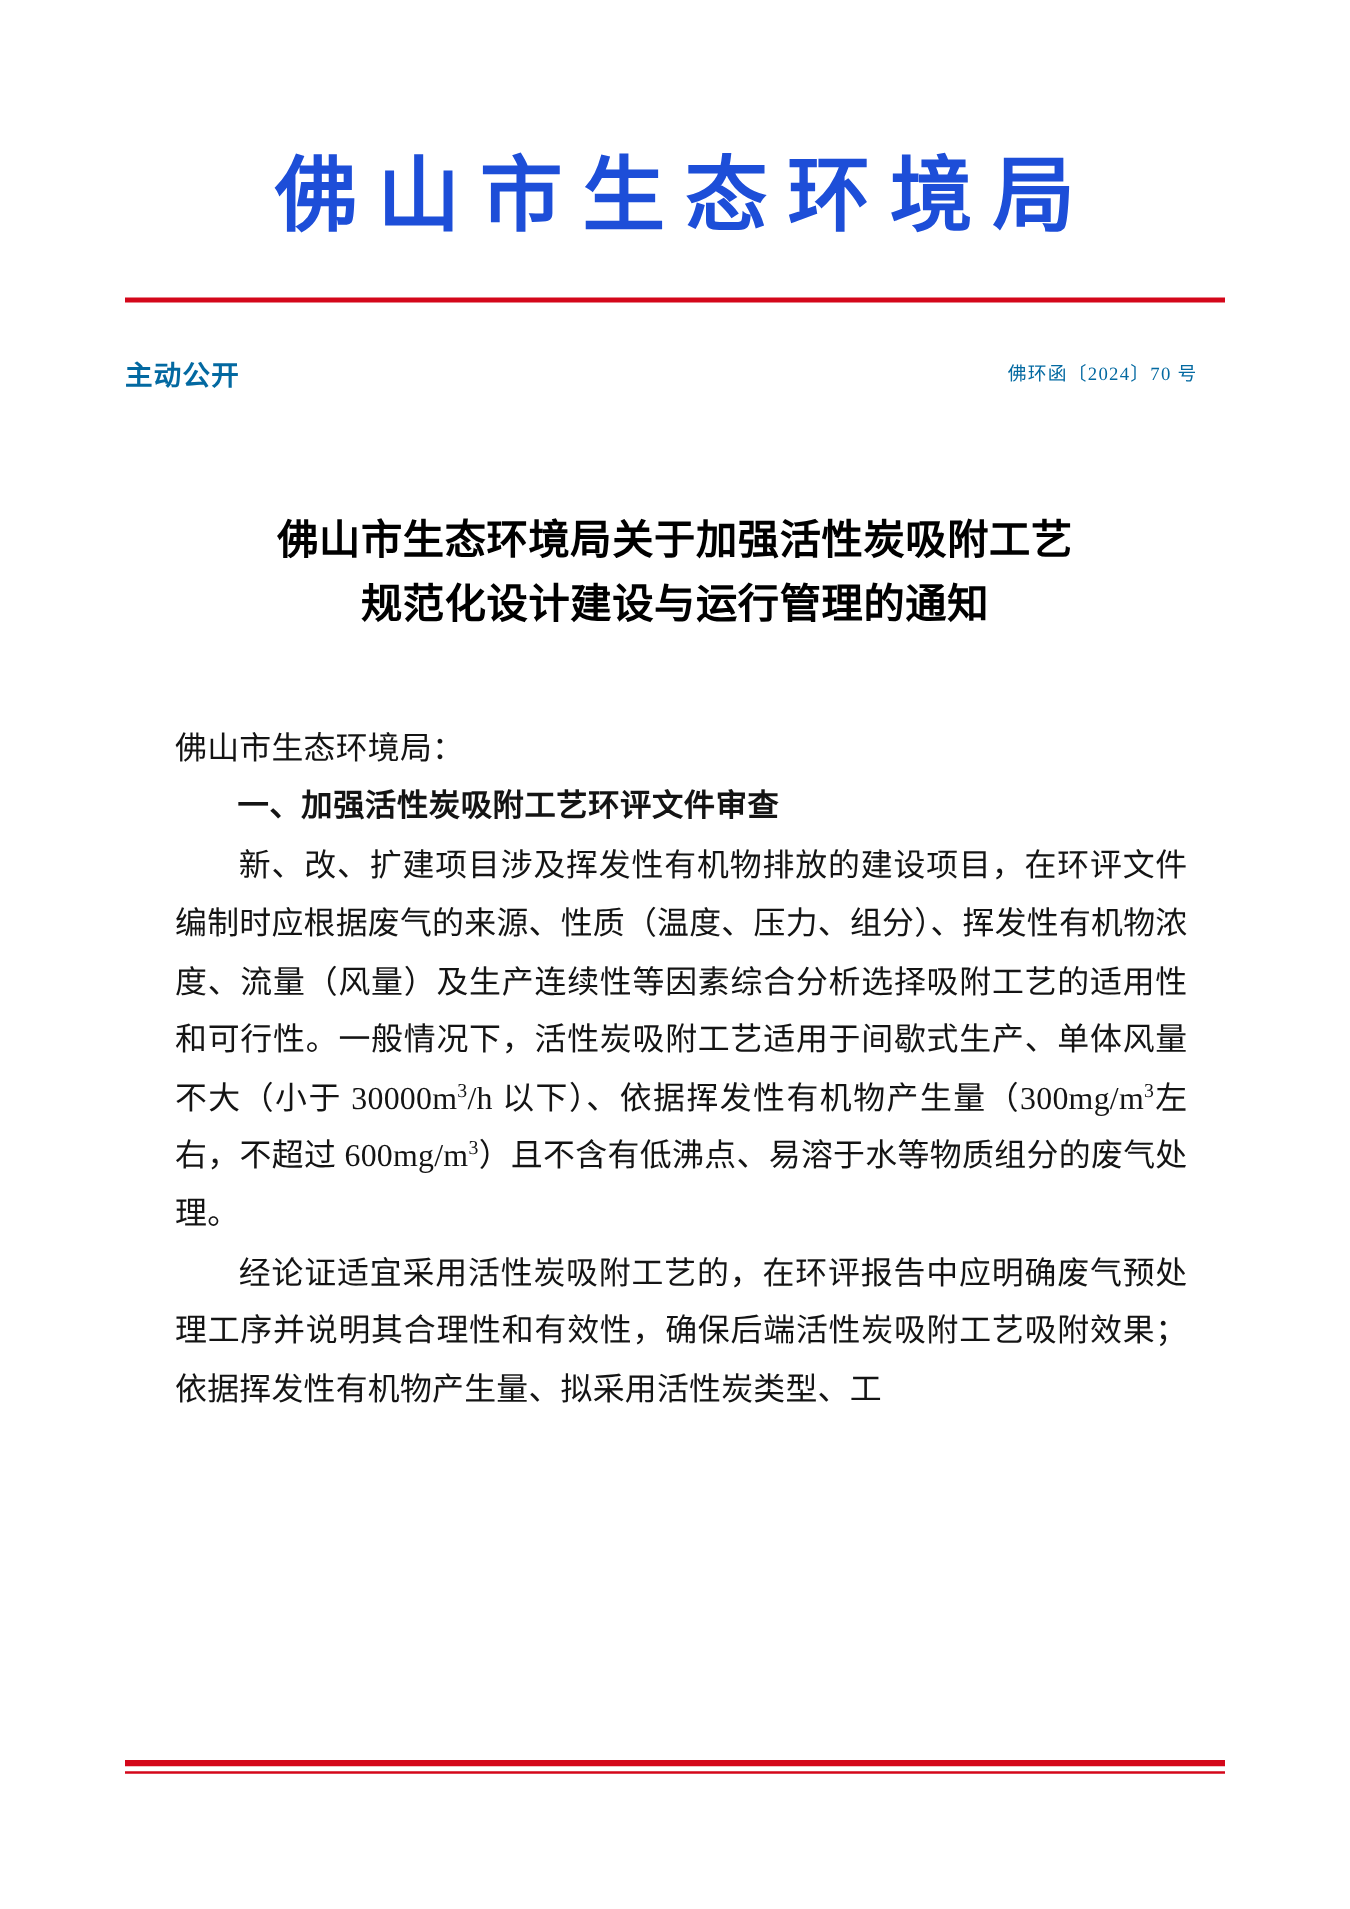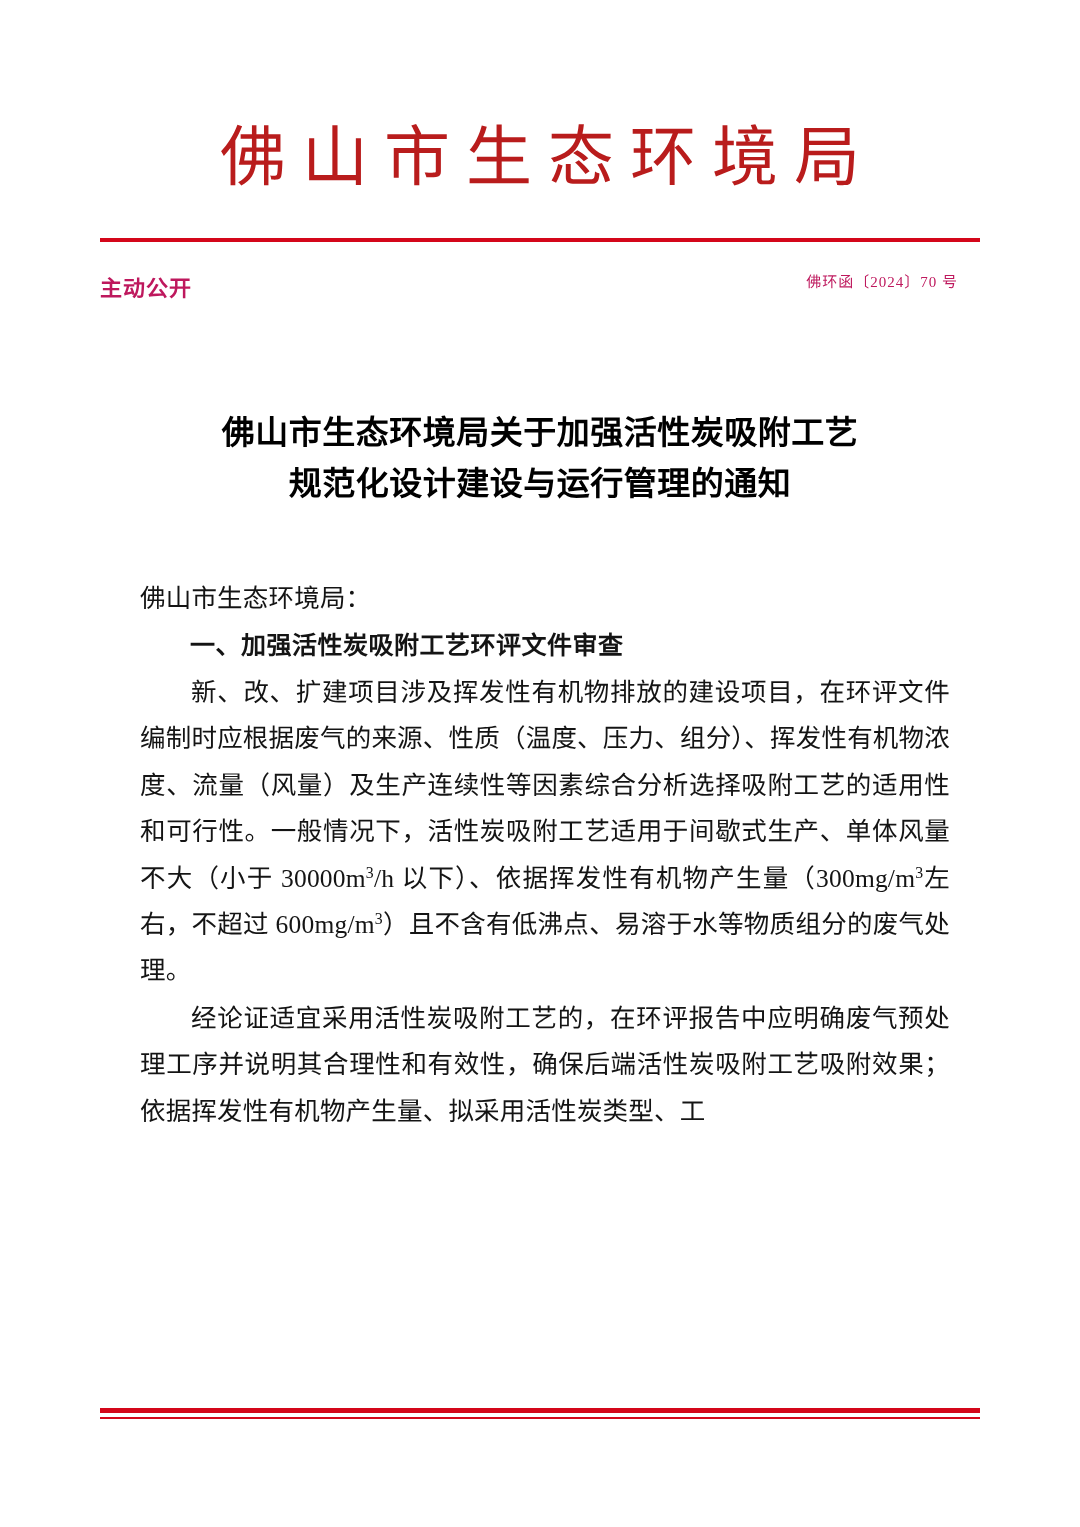--- a/index.html
+++ b/index.html
@@ -27,49 +27,49 @@
   
   .masthead {
     position: absolute;
     left: 0;
     top: 120px;
     width: 1080px;
     text-align: center;
   }
   .masthead-title {
     font-family: "Liberation Serif", "DejaVu Serif", serif;
-    font-weight: normal;
+    font-weight: bold;
     font-size: 66px;
     letter-spacing: 16px;
-    color: #b91c1c;
+    color: #1d4ed8;
     line-height: 1.15;
     text-indent: 16px;
     white-space: nowrap;
   }
 
   .red-rule-top {
     position: absolute;
     left: 100px;
     top: 238px;
     width: 880px;
     height: 4px;
     background: #d4071a;
   }
 
   
   .docnum-row {
     position: absolute;
     left: 100px;
-    top: 270px;
+    top: 282px;
     width: 880px;
     display: flex;
-    align-items: flex-start;
+    align-items: center;
     justify-content: space-between;
     font-size: 22px;
-    color: #be185d;
+    color: #0369a1;
   }
   .docnum-left {
     font-family: "Liberation Sans", sans-serif;
     font-weight: bold;
     font-size: 22px;
     letter-spacing: 1px;
   }
   .docnum-right {
     font-family: "Liberation Serif", "DejaVu Serif", serif;
     font-size: 15px;

